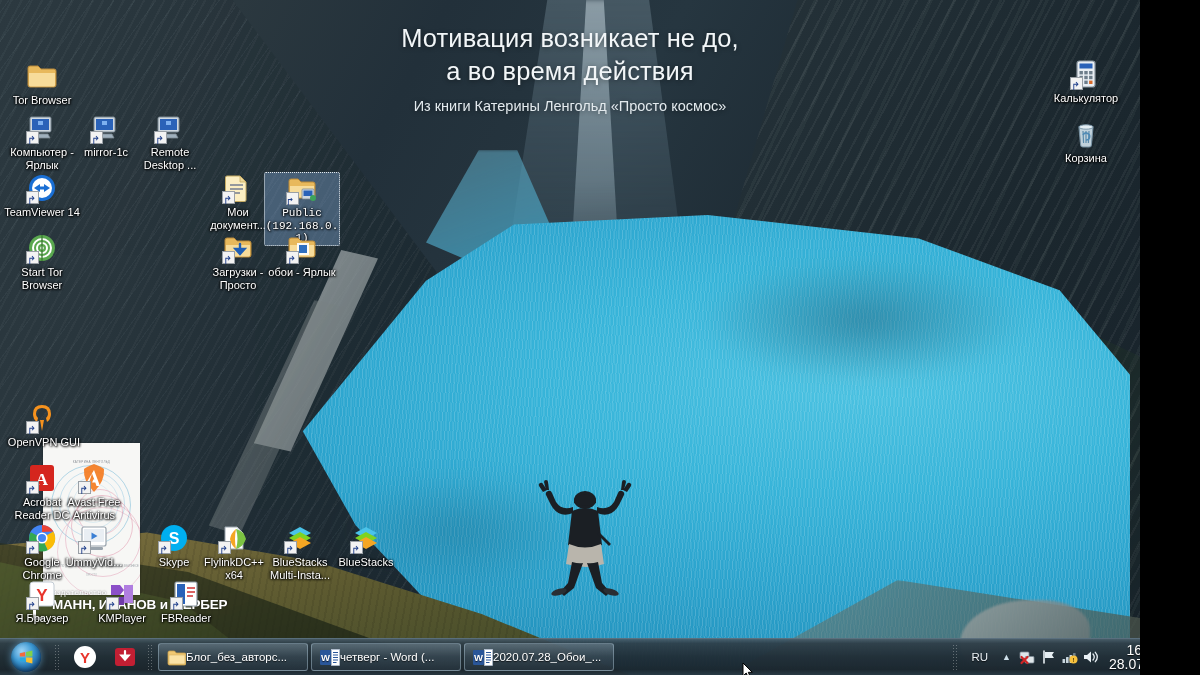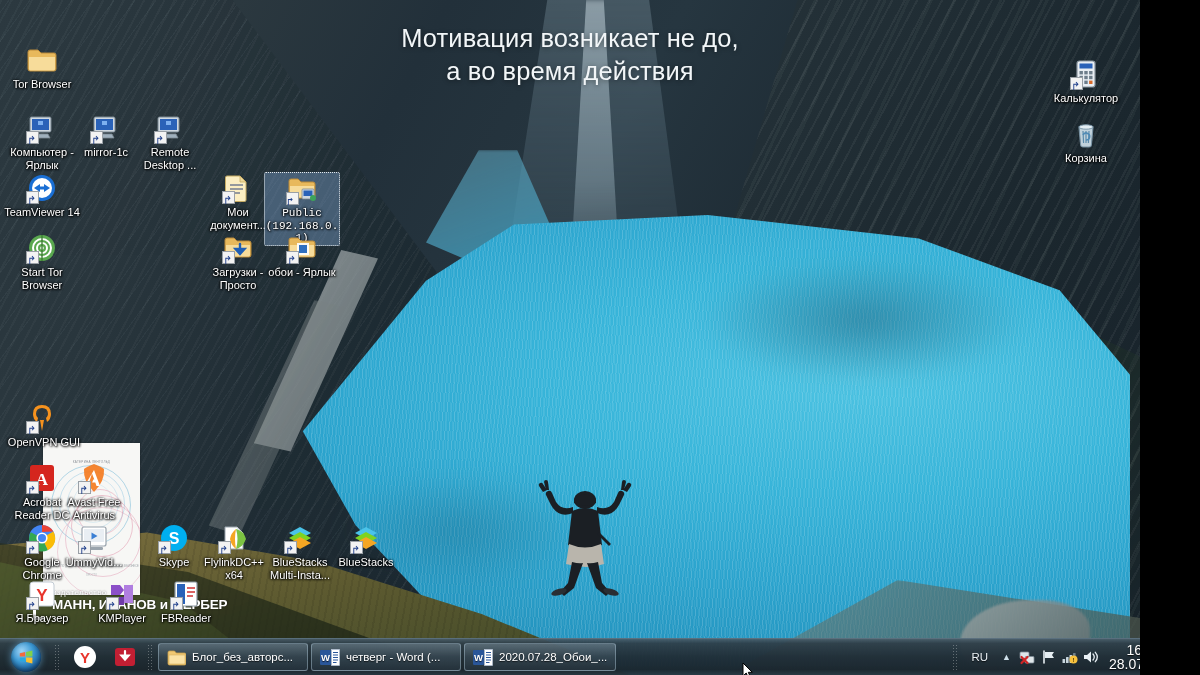--- a/index.html
+++ b/index.html
@@ -250,21 +250,21 @@
      background-image:radial-gradient(rgba(255,255,255,.38) 32%, transparent 33%);
      background-size:3px 3px;
      opacity:.75;
   }
   .qlaunch{
      width:30px; height:30px; margin:0 5px; display:flex; align-items:center;
      justify-content:center; cursor:pointer;
   }
   .taskbtn{
      height:28px; min-width:150px; max-width:160px; margin-right:3px;
-     display:flex; align-items:center; gap:6px; padding:0 8px;
+     display:flex; align-items:center; gap:0; padding:0 8px;
      background:linear-gradient(180deg, rgba(150,172,186,.40), rgba(78,98,112,.42) 48%, rgba(46,62,74,.50));
      border:1px solid rgba(175,200,216,.45); border-radius:3px;
      color:#ffffff; font-size:11.5px; white-space:nowrap; overflow:hidden;
      text-shadow:0 1px 1px rgba(0,0,0,.7); cursor:pointer;
   }
   .taskbtn .tb-lbl{ overflow:hidden; text-overflow:ellipsis; }
   #tray{ margin-left:auto; display:flex; align-items:center; height:37px; }
   #tray .tr-lang{
      color:#e9eff3; font-size:11.5px; padding:0 8px; cursor:pointer;
      text-shadow:0 1px 1px rgba(0,0,0,.7);
@@ -342,20 +342,21 @@
         </g>
 
         <ellipse cx="34" cy="122" rx="8" ry="3.2" fill="#2a2e33" transform="rotate(-16 34 122)"></ellipse>
         <ellipse cx="86" cy="122" rx="8" ry="3.2" fill="#2a2e33" transform="rotate(16 86 122)"></ellipse>
       </svg>
     </div>
 
     <div id="wp-quote">
       <div class="q-line">Мотивация возникает не до,</div>
       <div class="q-line">а во время действия</div>
+      <div class="q-sub">Из книги Катерины Ленгольд «Просто космос»</div>
     </div>
   </div>
 
   <div id="book-overlay">
     <div class="bo-title">КАТЕРИНА ЛЕНГОЛЬД</div>
     <div class="bo-arc" style="left:8px; top:22px; width:80px; height:80px; border-color:rgba(120,185,215,.55);"></div>
     <div class="bo-arc" style="left:16px; top:28px; width:66px; height:66px; border-color:rgba(150,200,225,.5);"></div>
     <div class="bo-arc" style="left:24px; top:34px; width:52px; height:52px; border-color:rgba(170,210,230,.45);"></div>
     <div class="bo-arc" style="left:30px; top:40px; width:40px; height:40px; border-color:rgba(185,220,235,.4);"></div>
     <div class="bo-arc" style="left:34px; top:46px; width:46px; height:46px; border-color:rgba(225,140,165,.45);"></div>
@@ -366,21 +367,21 @@
     <div class="bo-mark">ПРОСТО</div>
   </div>
 
   <div id="publisher">
     <div class="pb-bracket"></div>
     <div class="pb-small">издательство</div>
     <div class="pb-big">МАНН, ИВАНОВ и ФЕРБЕР</div>
   </div>
 
   <div id="icon-layer">
-      <div class="icon" style="left: 4px; top: 44px;">
+      <div class="icon" style="left: 4px; top: 60px;">
         <div class="glyph"><svg width="32" height="32" viewBox="0 0 32 32">
             <path d="M2 8 q0-2 2-2 h8 l3 3 h13 q2 0 2 2 v14 q0 2 -2 2 h-24 q-2 0 -2 -2 z" fill="#e8b95c" stroke="#b8893a" stroke-width="1"></path>
             <path d="M3 13 h26 v12 q0 1.5 -1.5 1.5 h-23 q-1.5 0 -1.5 -1.5 z" fill="#f7dc9a" stroke="#cfa css" stroke-width="0"></path>
           </svg></div>
         <div class="lbl">Tor Browser</div>
       </div>
       <div class="icon" style="left: 4px; top: 112px;">
         <div class="glyph shortcut"><svg width="32" height="32" viewBox="0 0 32 32">
             <rect x="4" y="5" width="21" height="15" rx="1.5" fill="#cfd8e0" stroke="#7b8892" stroke-width="1"></rect>
             <rect x="6" y="7" width="17" height="11" fill="#2a62b8"></rect>

